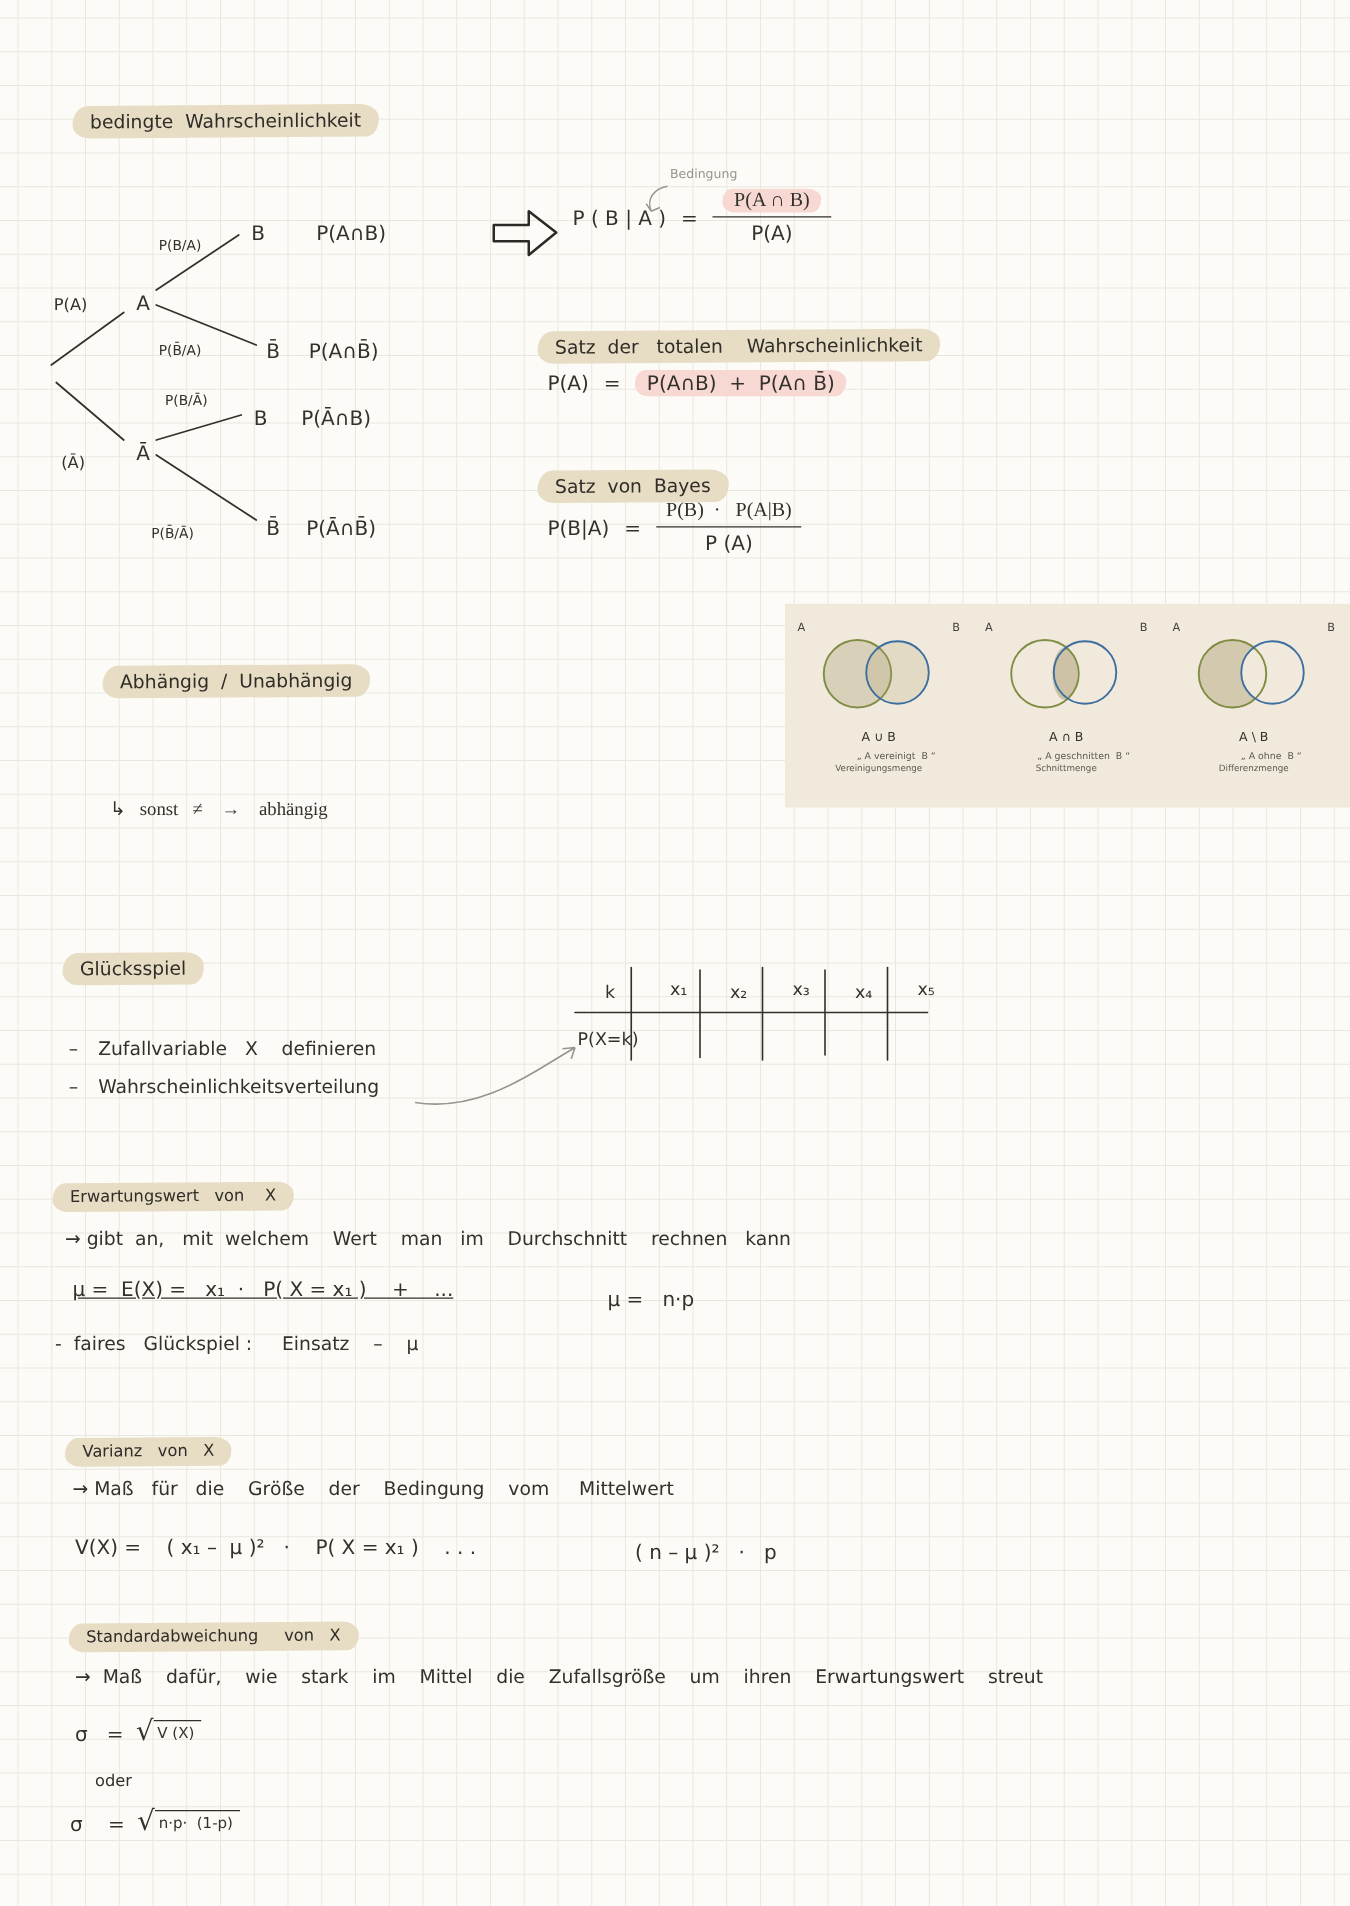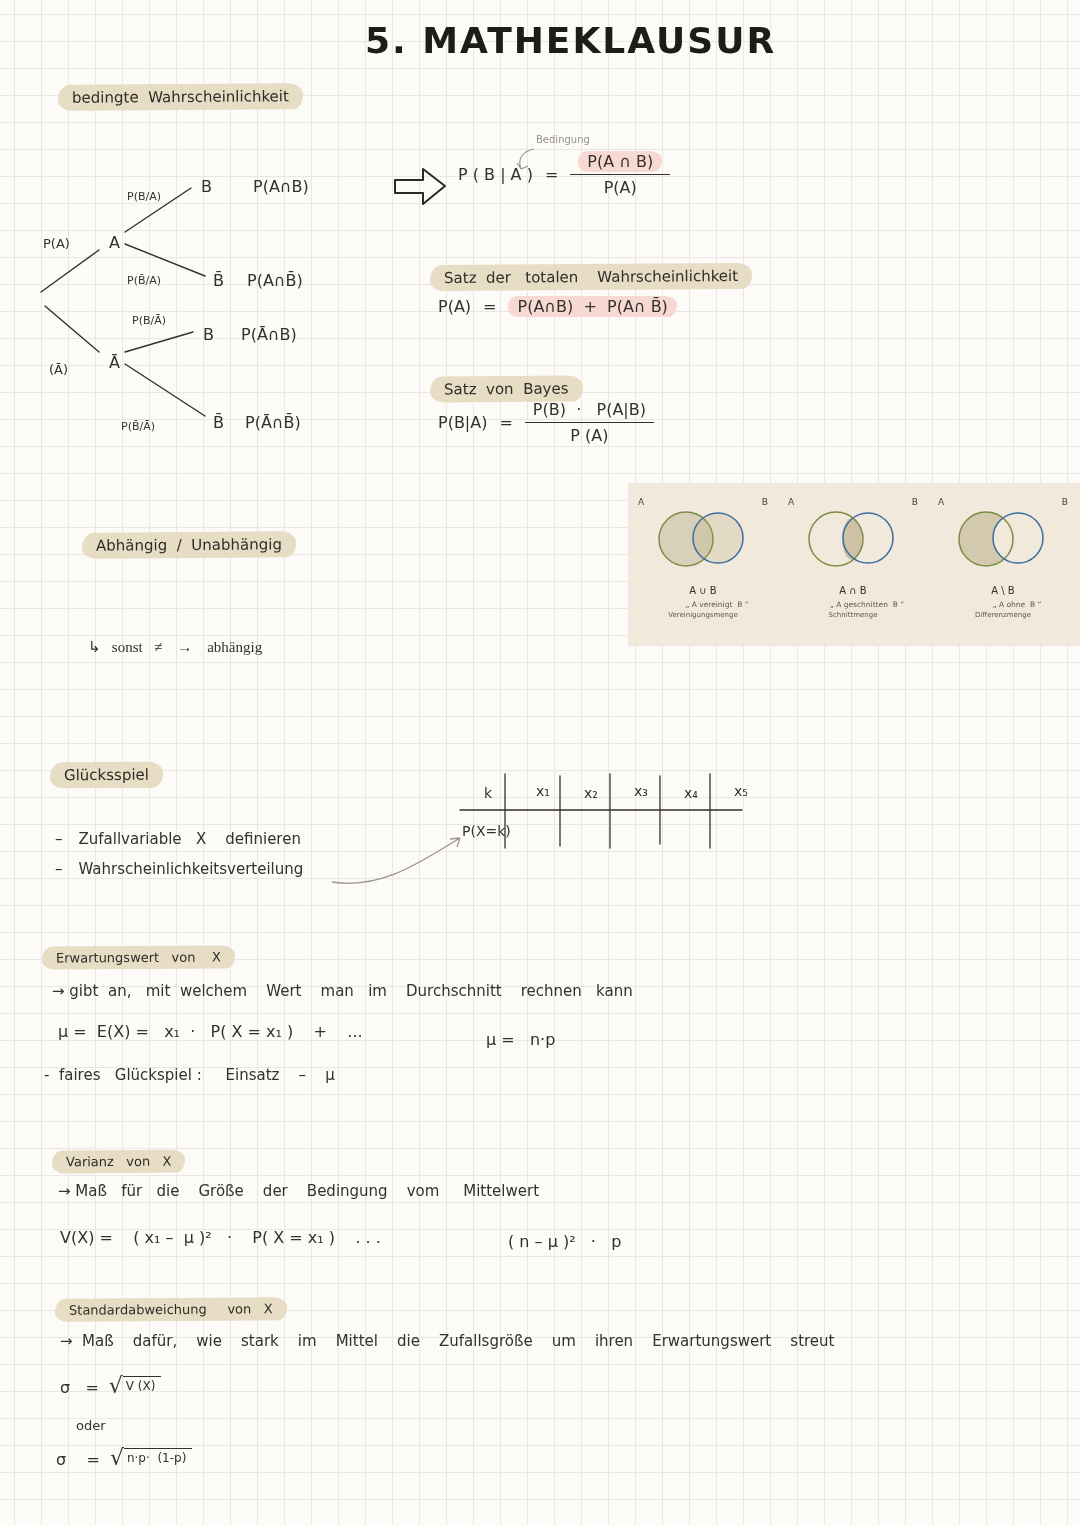--- a/index.html
+++ b/index.html
@@ -11,21 +11,21 @@
     overflow:hidden;color:#33312c;}
   .abs{position:absolute;}
   .title{font-size:36px;font-weight:bold;letter-spacing:2px;color:#1d1c19;}
   .pill{background:#e7dcc4;padding:4px 14px;font-size:15px;white-space:pre;color:#2f2d28;
     border-radius:16px 20px 14px 18px / 20px 14px 18px 14px;transform:rotate(-0.4deg);}
   .pinkhl{background:#f8d8d3;border-radius:10px 14px 10px 12px / 12px 10px 14px 10px;padding:1px 9px;}
   .txt{font-size:15px;white-space:pre;}
   .fml{font-size:16px;white-space:pre;}
   .row{display:flex;align-items:center;gap:12px;}
   .frac{display:inline-flex;flex-direction:column;align-items:center;}
-  .frac .num{padding:0 8px 3px;border-bottom:1.6px solid #33312c;}
+  .frac .num{padding:0 8px 3px;border-bottom:1.6px solid #33312c;font-family:Liberation Serif, serif;}
   .frac .den{padding-top:3px;}
   .annot{font-size:10px;color:#97948d;white-space:pre;}
   .oder{font-size:13px;}
   svg text{font-family:"DejaVu Sans",sans-serif;fill:#33312c;}
   .nl{font-size:16px;} .bl{font-size:11px;} .ol{font-size:16px;} .sl{font-size:13px;}
   .th{font-size:14px;}
   .corner{font-size:9px;fill:#45433d;}
   .venn-panel{background:#f0e9dc;display:flex;padding-top:6px;}
   .venn{width:150px;text-align:center;}
   .venn-formula{font-size:10px;margin-top:2px;white-space:pre;}
@@ -33,21 +33,20 @@
   .venn-name{font-size:7px;color:#5d5a52;margin-top:2px;white-space:pre;}
   .sqrt{display:inline-flex;align-items:flex-start;}
   .sqrt .sign{font-size:22px;line-height:1;transform:translateY(-1px);}
   .sqrt .rad{border-top:1.6px solid #33312c;padding:2px 6px 0 3px;font-size:12px;white-space:pre;}
 </style>
 </head>
 <body>
 
 <div class="page">
 
-  <div class="abs title" style="left:365px;top:20px;">5. MATHEKLAUSUR</div>
 
   <div class="abs pill" style="left:58px;top:84px;">bedingte  Wahrscheinlichkeit</div>
 
   <svg class="abs" style="left:35px;top:148px;" width="335" height="300">
     <g stroke="#33312c" stroke-width="1.4" stroke-linecap="round">
       <line x1="6" y1="144" x2="64" y2="102"></line>
       <line x1="10" y1="158" x2="64" y2="204"></line>
       <line x1="90" y1="84" x2="156" y2="40"></line>
       <line x1="90" y1="96" x2="170" y2="128"></line>
       <line x1="90" y1="204" x2="158" y2="184"></line>
@@ -180,21 +179,21 @@
     <text class="th" x="78" y="28">x₁</text>
     <text class="th" x="126" y="30">x₂</text>
     <text class="th" x="176" y="28">x₃</text>
     <text class="th" x="226" y="30">x₄</text>
     <text class="th" x="276" y="28">x₅</text>
     <text class="th" x="4" y="68">P(X=k)</text>
   </svg>
 
   <div class="abs pill" style="left:42px;top:946px;font-size:13px;">Erwartungswert   von    X</div>
   <div class="abs txt" style="left:52px;top:982px;">→ gibt  an,   mit  welchem    Wert    man   im    Durchschnitt    rechnen   kann</div>
-  <div class="abs fml" style="left:58px;top:1022px;">μ =  E(X) =   x₁  ·   P( X = x₁ )    +    ...</div>
+  <div class="abs fml" style="left:58px;top:1022px;text-decoration:underline;">μ =  E(X) =   x₁  ·   P( X = x₁ )    +    ...</div>
   <div class="abs fml" style="left:486px;top:1030px;">μ =   n·p</div>
   <div class="abs txt" style="left:44px;top:1066px;">-  faires   Glückspiel :     Einsatz    –    μ</div>
 
   <div class="abs pill" style="left:52px;top:1150px;font-size:13px;">Varianz   von   X</div>
   <div class="abs txt" style="left:58px;top:1182px;">→ Maß   für   die    Größe    der    Bedingung    vom     Mittelwert</div>
   <div class="abs fml" style="left:60px;top:1228px;">V(X) =    ( x₁ –  μ )²   ·    P( X = x₁ )    . . .</div>
   <div class="abs fml" style="left:508px;top:1232px;text-align:right;">( n – μ )²   ·   p</div>
 
   <div class="abs pill" style="left:55px;top:1298px;font-size:13px;">Standardabweichung     von   X</div>
   <div class="abs txt" style="left:60px;top:1332px;">→  Maß    dafür,    wie    stark    im    Mittel    die    Zufallsgröße    um    ihren    Erwartungswert    streut</div>

